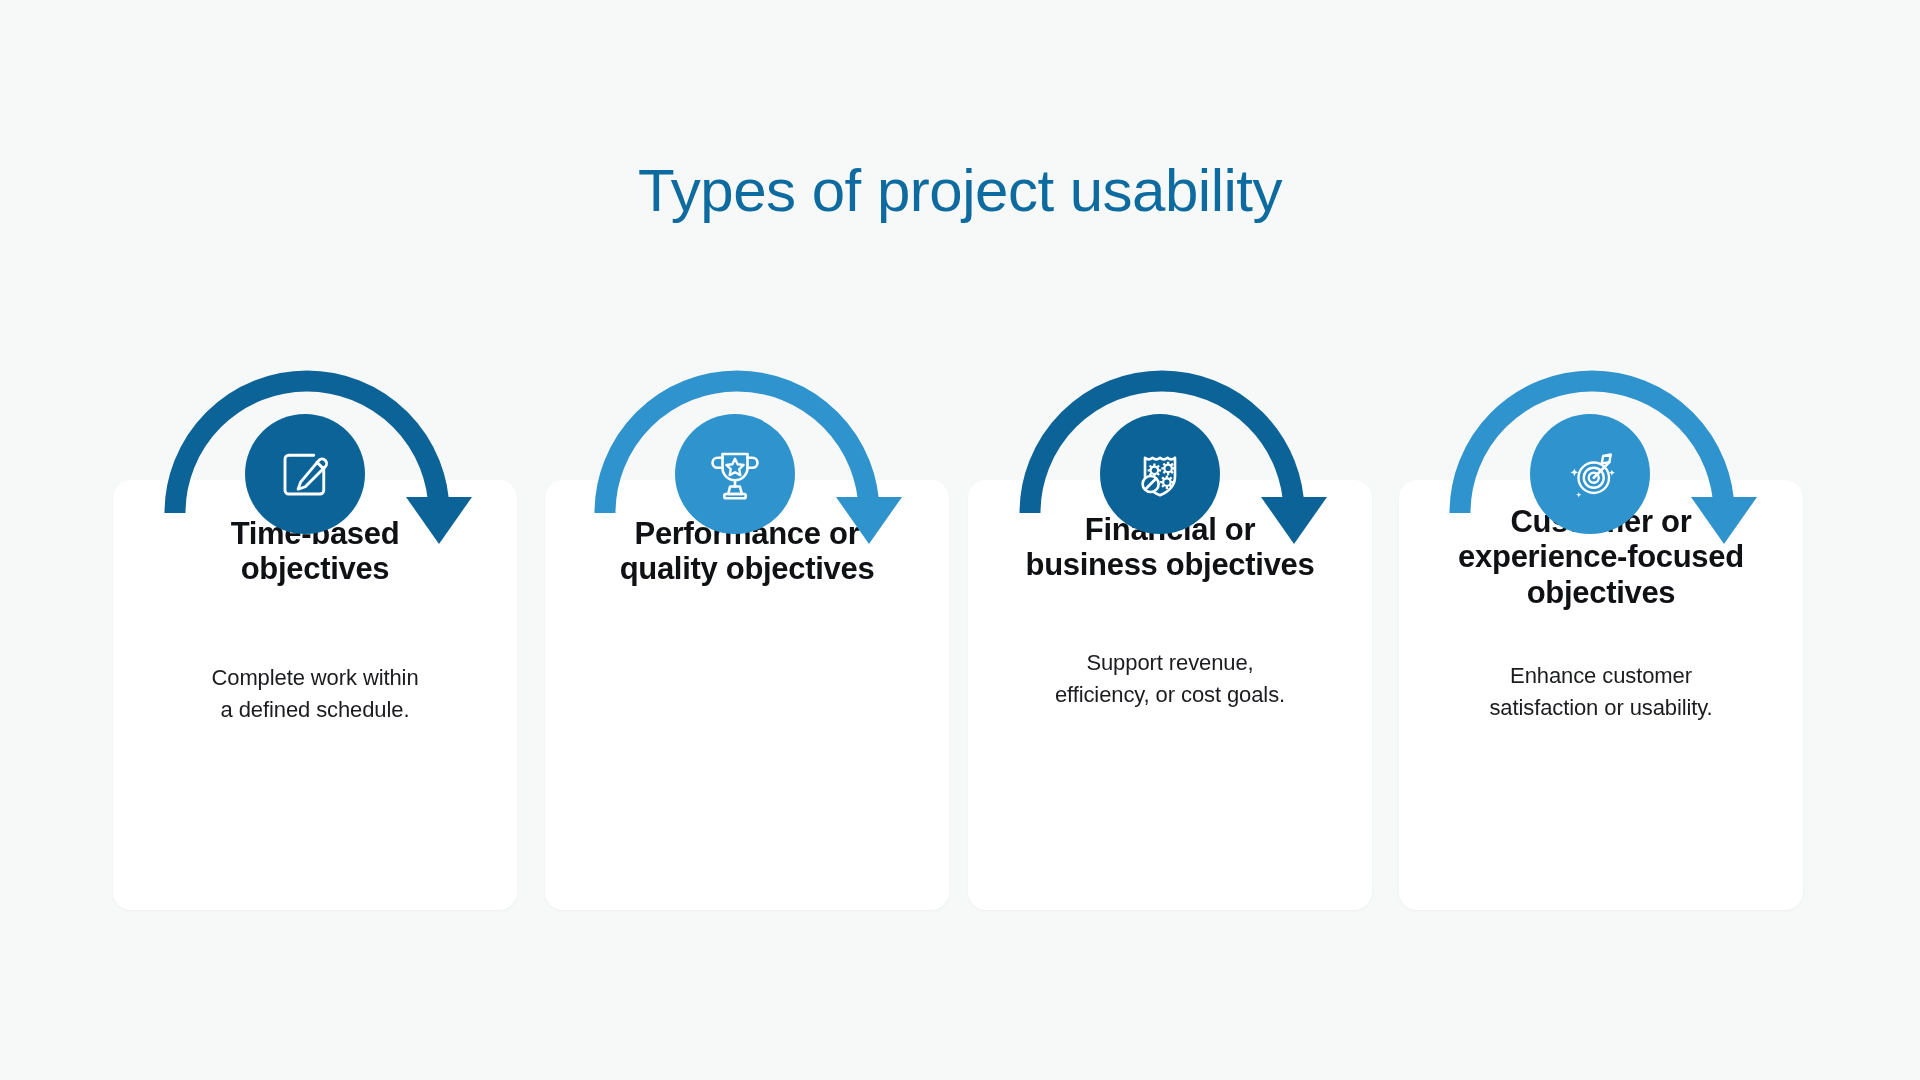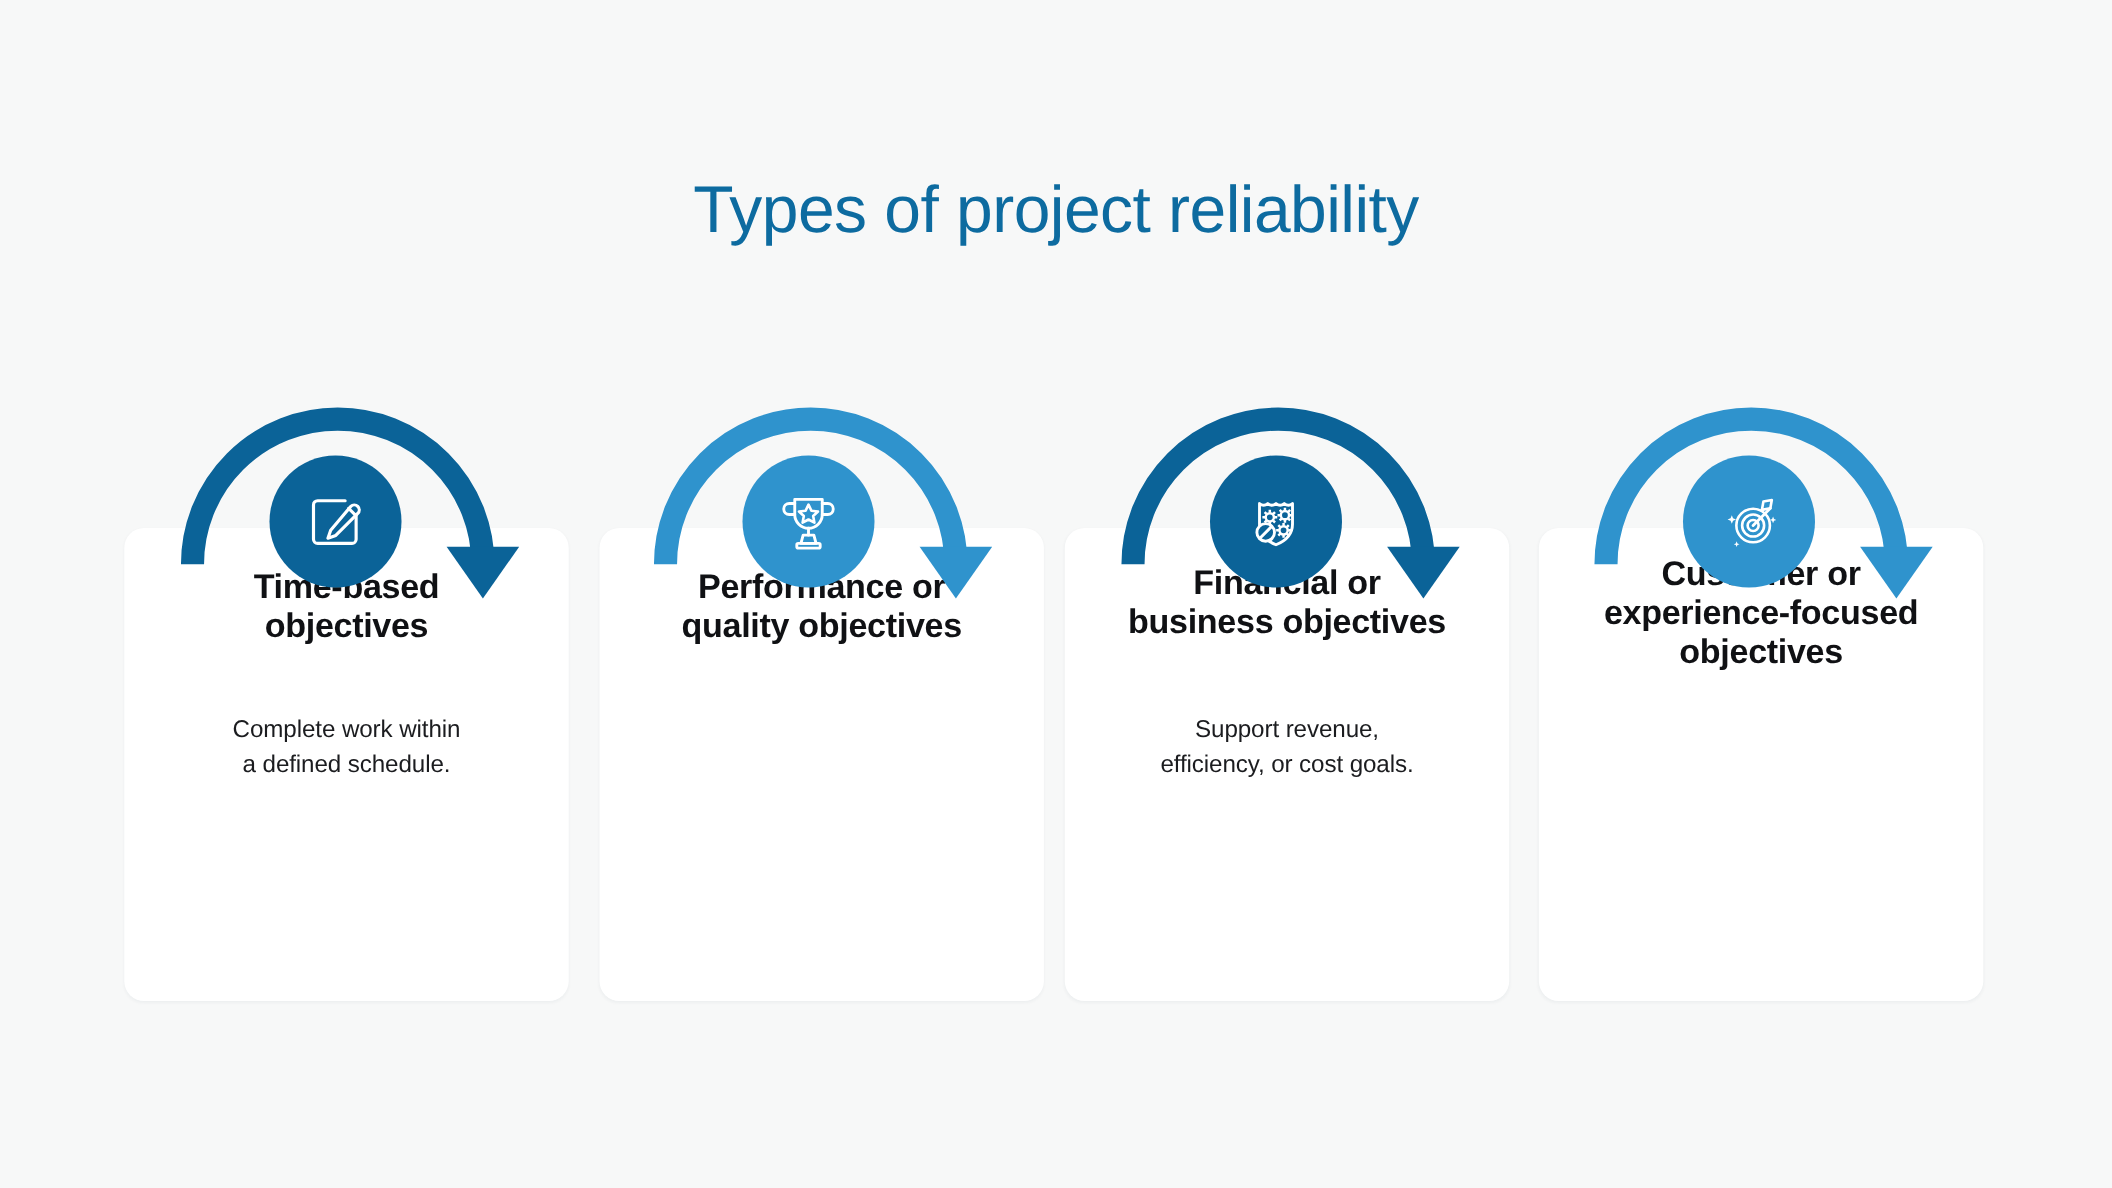--- a/index.html
+++ b/index.html
@@ -81,21 +81,21 @@
     left: 28px;
     right: 28px;
     text-align: center;
     font-size: 22px;
     font-weight: 400;
     color: #1b1c1f;
     line-height: 1.45;
     letter-spacing: -0.1px;
     white-space: pre-line;
   }
-  .card.c0 .card-desc { top: 167px; }
+  .card.c0 .card-desc { top: 182px; }
   .card.c1 .card-desc { top: 167px; }
   .card.c2 .card-desc { top: 167px; }
   .card.c3 .card-desc { top: 180px; }
 
   
   .node {
     position: absolute;
     top: 348px;
     width: 360px;
     height: 200px;
@@ -128,21 +128,21 @@
     width: 60px;
     height: 60px;
     display: block;
   }
 </style>
 </head>
 <body>
 
 <div id="stage">
 
-  <div class="page-title">Types of project reliability</div>
+  <div class="page-title">Types of project usability</div>
 
   <div class="cards-row">
 
     <div class="card c0">
       <div class="card-title">Time-based
 objectives</div>
       <div class="card-desc">Complete work within
 a defined schedule.</div>
     </div>
 
@@ -155,20 +155,22 @@
       <div class="card-title">Financial or
 business objectives</div>
       <div class="card-desc">Support revenue,
 efficiency, or cost goals.</div>
     </div>
 
     <div class="card c3">
       <div class="card-title">Customer or
 experience-focused
 objectives</div>
+      <div class="card-desc">Enhance customer
+satisfaction or usability.</div>
     </div>
 
   </div>
 
   <div class="node n0">
     <svg class="arc-svg" viewBox="0 0 360 200">
       <path d="M 40 165 A 132 132 0 0 1 304 165" fill="none" stroke="#0b6398" stroke-width="21" stroke-linecap="butt"></path>
       <polygon points="271,149 337,149 304,196" fill="#0b6398"></polygon>
     </svg>
     <div class="icon-circle" style="background:#0b6398">

